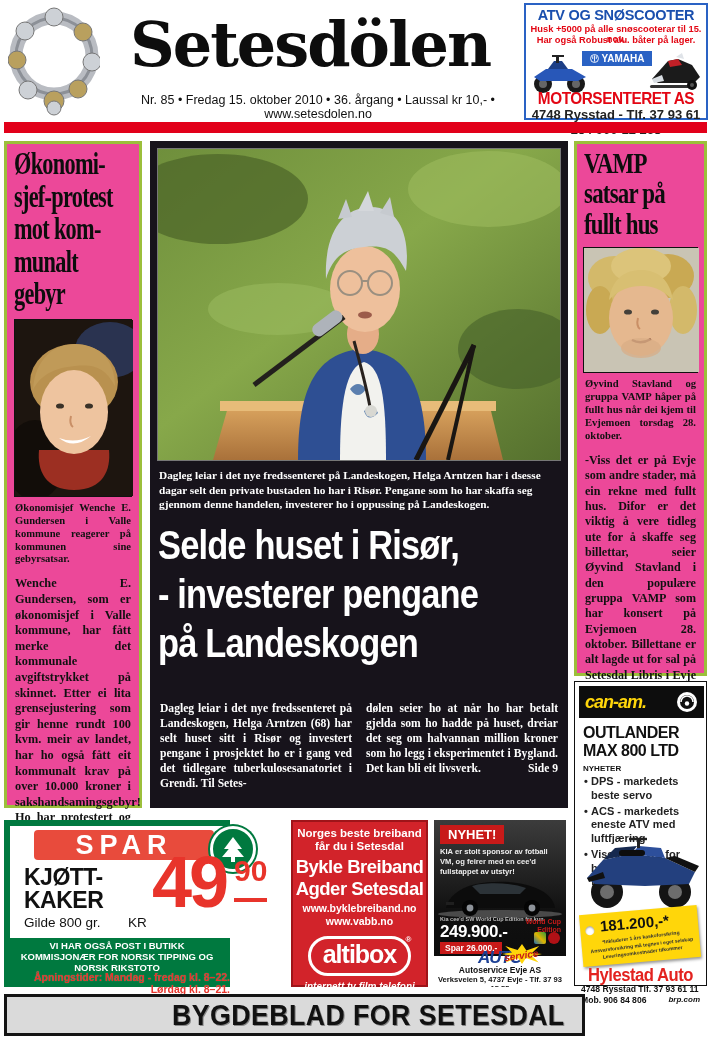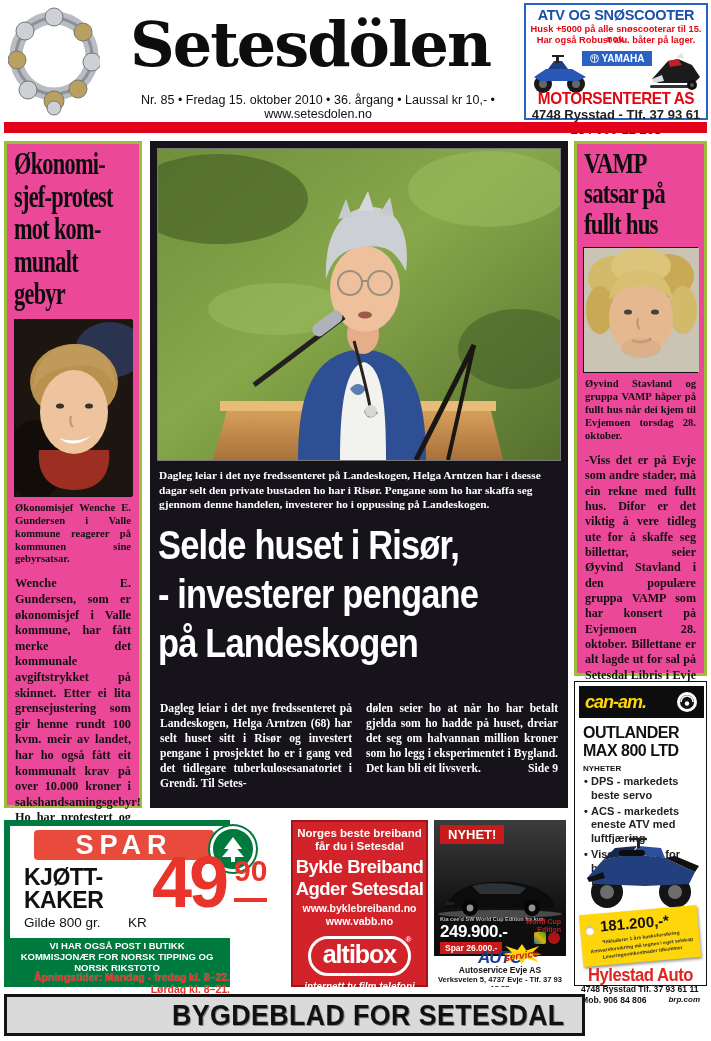--- a/index.html
+++ b/index.html
@@ -401,20 +401,21 @@
     </div>
     <div id="alti-logo">
       <span>altibox</span>
       <span id="alti-reg">®</span>
     </div>
     <div id="alti-tag">internett tv film telefoni</div>
   </div>
 
   <div class="abs" id="kia-ad">
     <div id="kia-badge">NYHET!</div>
+    <div id="kia-intro">KIA er stolt sponsor av fotball VM, og feirer med en cee'd fullstappet av utstyr!</div>
     <div id="kia-car">
       <svg width="128" height="46" viewBox="0 0 128 46">
         <ellipse cx="64" cy="42" rx="62" ry="4" fill="#4a4a4a"></ellipse>
         <path d="M10,36 C12,26 22,16 40,12 C60,8 84,9 100,16 C112,21 118,28 119,36 Z" fill="#0c0c0c"></path>
         <path d="M36,14 C48,10 74,10 90,16 L84,22 L44,22 Z" fill="#2c3338"></path>
         <circle cx="34" cy="36" r="8" fill="#050505"></circle>
           <circle cx="34" cy="36" r="3.4" fill="#8d9299"></circle>
         <circle cx="96" cy="36" r="8" fill="#050505"></circle>
           <circle cx="96" cy="36" r="3.4" fill="#8d9299"></circle>
         <rect x="10" y="30" width="8" height="3" fill="#1f1f1f"></rect>

